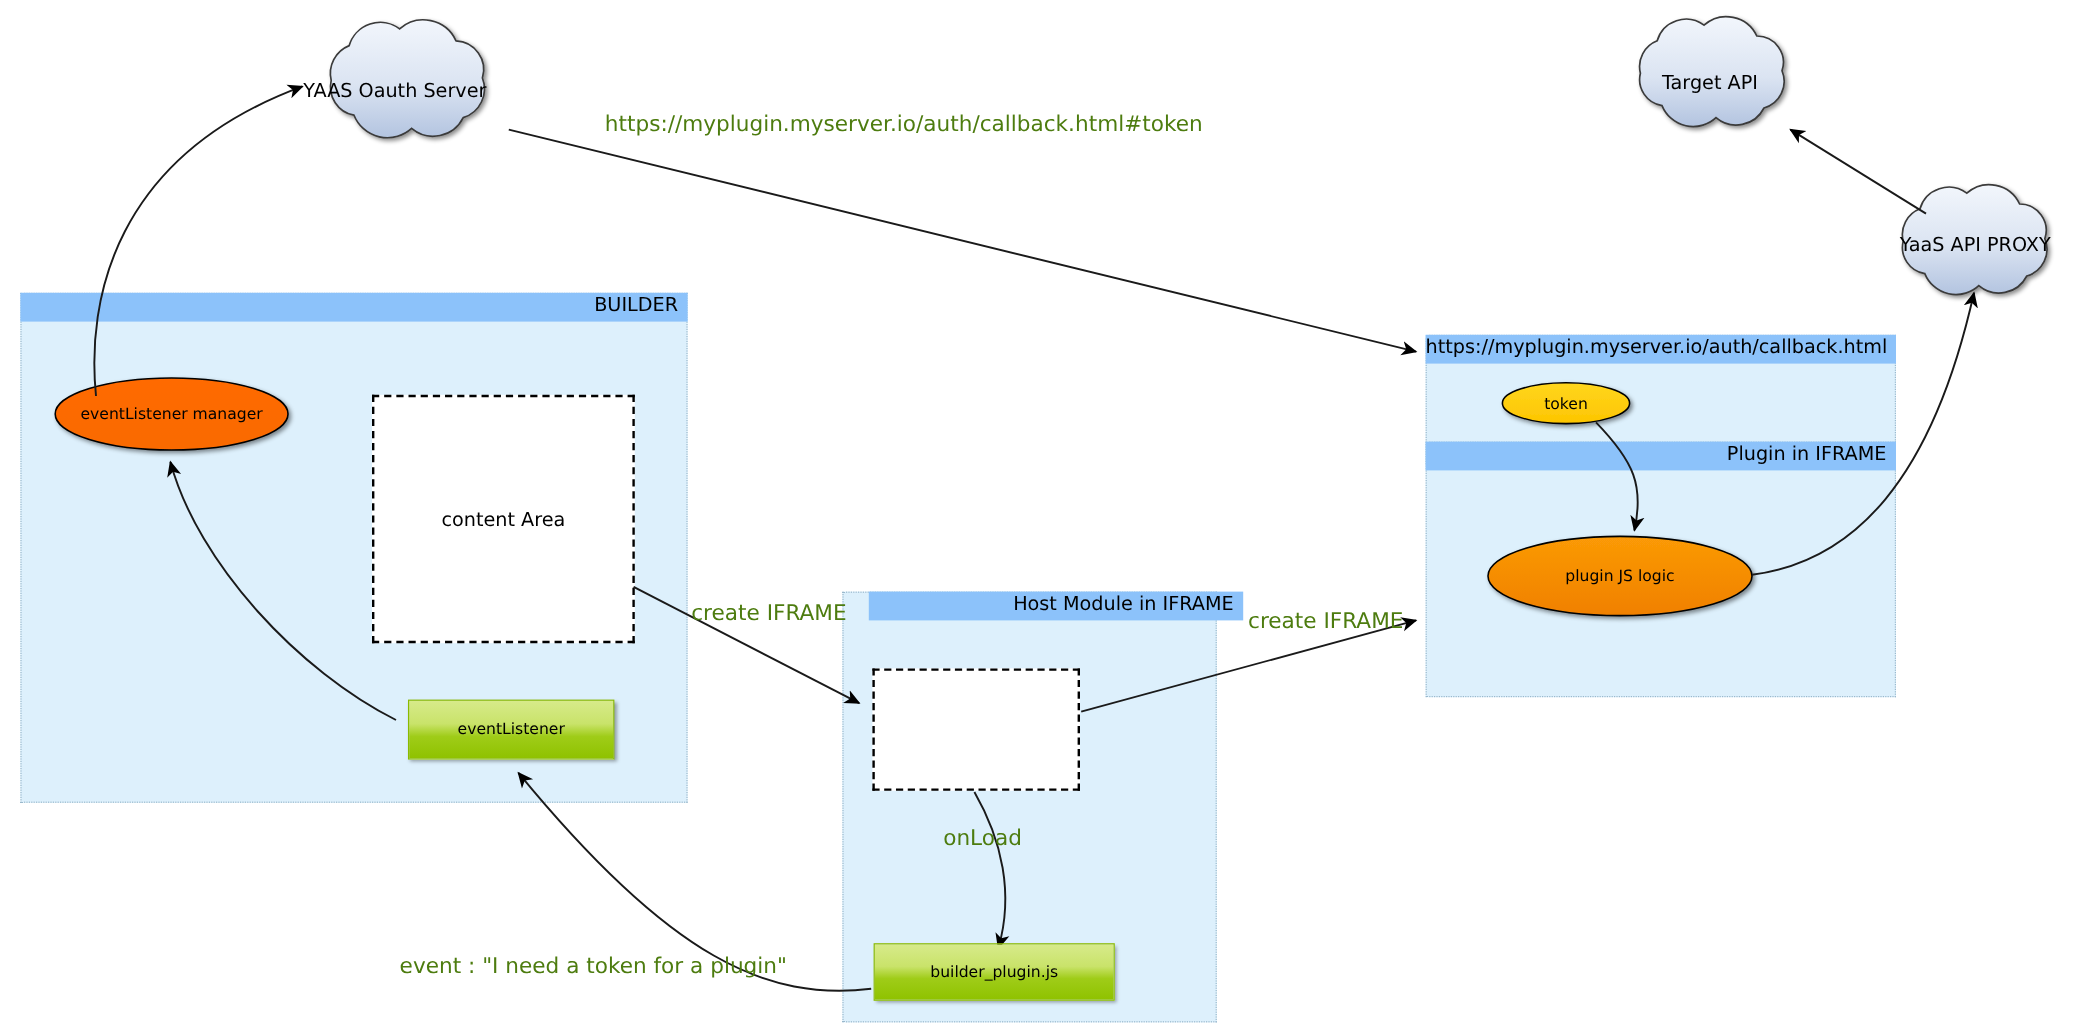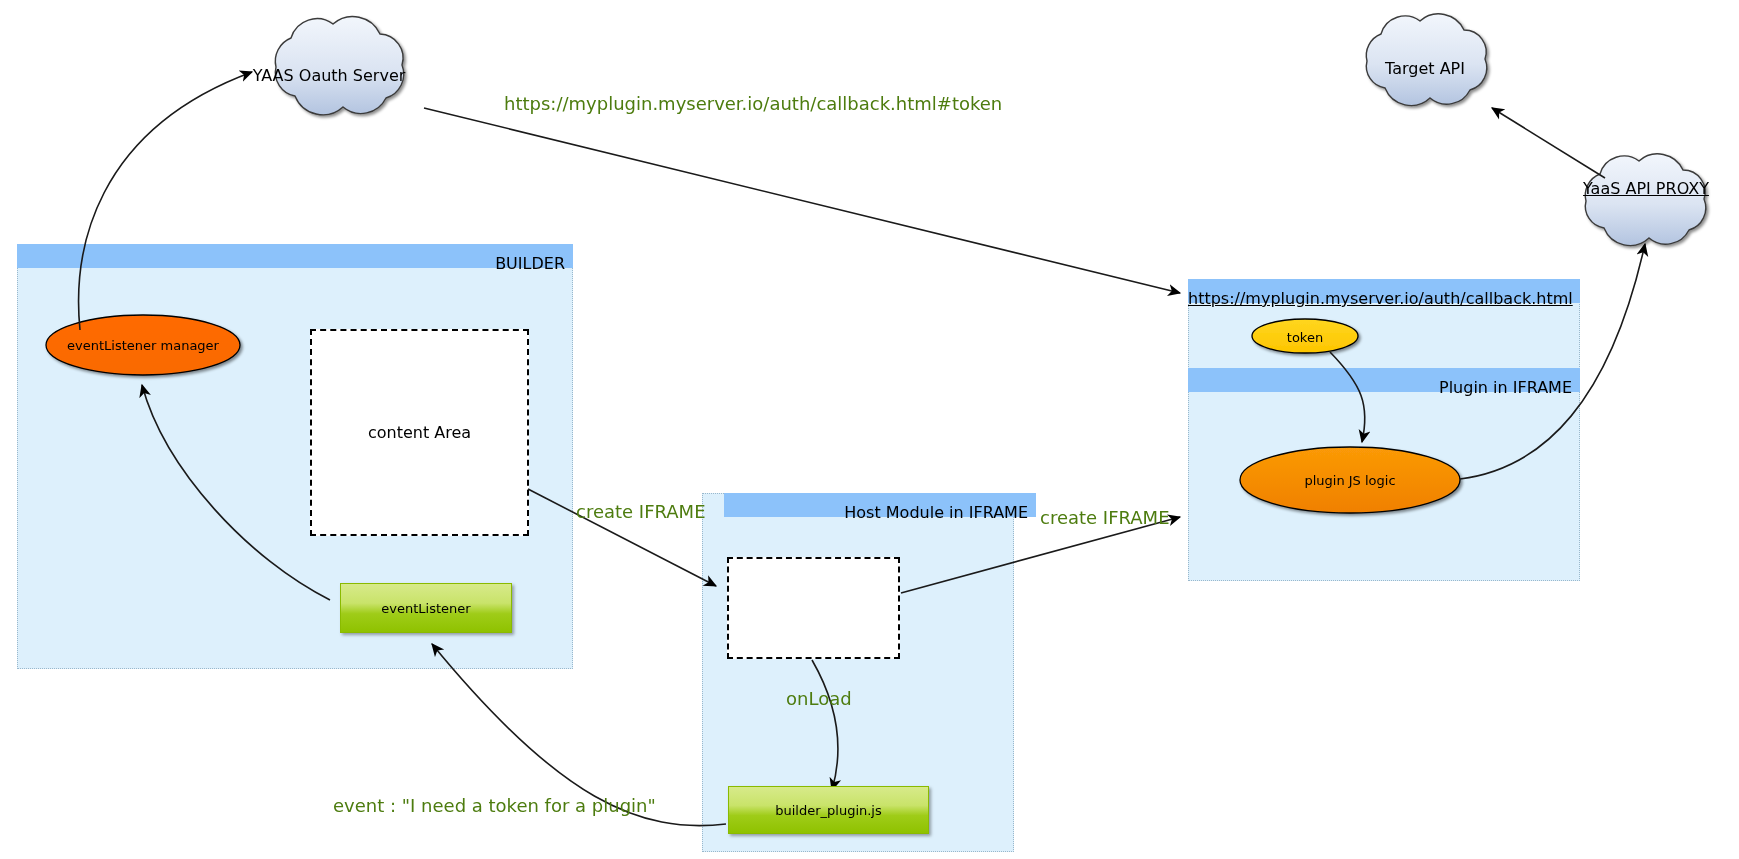--- a/index.html
+++ b/index.html
@@ -33,21 +33,21 @@
     border: 1px dotted #9ab8cc;
   }
   .panel-header {
     position: absolute;
     box-sizing: border-box;
     background: #8cc2fa;
     color: #000000;
     text-align: right;
     font-size: 16px;
     line-height: 1;
-    padding: 12px 8px 0 0;
+    padding: 2px 8px 0 0;
     white-space: nowrap;
   }
   
   .dashed-box {
     position: absolute;
     box-sizing: border-box;
     background: #ffffff;
     border: 2px dashed #000000;
     display: flex;
     align-items: center;
@@ -100,21 +100,21 @@
 
 <div id="canvas">
 
   <div class="panel" style="left:17px; top:244px; width:556px; height:425px;"></div>
   <div class="panel-header" style="left:17px; top:244px; width:556px; height:24px;">BUILDER</div>
 
   <div class="panel" style="left:702px; top:493px; width:312px; height:359px;"></div>
   <div class="panel-header" style="left:724px; top:493px; width:312px; height:24px;">Host Module in IFRAME</div>
 
   <div class="panel" style="left:1188px; top:279px; width:392px; height:108px;"></div>
-  <div class="panel-header" style="left:1188px; top:279px; width:392px; height:24px;text-decoration:underline;">https://myplugin.myserver.io/auth/callback.html</div>
+  <div class="panel-header" style="left:1188px; top:279px; width:392px; height:24px;">https://myplugin.myserver.io/auth/callback.html</div>
 
   <div class="panel" style="left:1188px; top:368px; width:392px; height:213px;"></div>
   <div class="panel-header" style="left:1188px; top:368px; width:392px; height:24px;">Plugin in IFRAME</div>
 
   <div class="dashed-box" style="left:310px; top:329px; width:219px; height:207px;">content Area</div>
 
   <div class="dashed-box" style="left:727px; top:557px; width:173px; height:102px;"></div>
 
   <svg class="layer" viewBox="0 0 1739 859">
     <defs>
@@ -213,21 +213,21 @@
   </svg>
 
   <div class="green-box" style="left:340px; top:583px; width:172px; height:50px;">eventListener</div>
 
   <div class="green-box" style="left:728px; top:786px; width:201px; height:48px;">builder_plugin.js</div>
 
   <div class="cloud-text" style="left:249px; top:68px; width:160px;">YAAS Oauth Server</div>
 
   <div class="cloud-text" style="left:1345px; top:61px; width:160px;">Target API</div>
 
-  <div class="cloud-text" style="left:1566px; top:181px; width:160px;text-decoration:underline;">YaaS API PROXY</div>
+  <div class="cloud-text" style="left:1566px; top:196px; width:160px;">YaaS API PROXY</div>
 
   <div class="node-text" style="left:43px; top:339px; width:200px;">eventListener manager</div>
 
   <div class="node-text" style="left:1255px; top:331px; width:100px;">token</div>
 
   <div class="node-text" style="left:1270px; top:474px; width:160px;">plugin JS logic</div>
 
   <div class="edge-label" style="left:504px; top:95px;">https://myplugin.myserver.io/auth/callback.html#token</div>
 
   <div class="edge-label" style="left:576px; top:503px;">create IFRAME</div>

